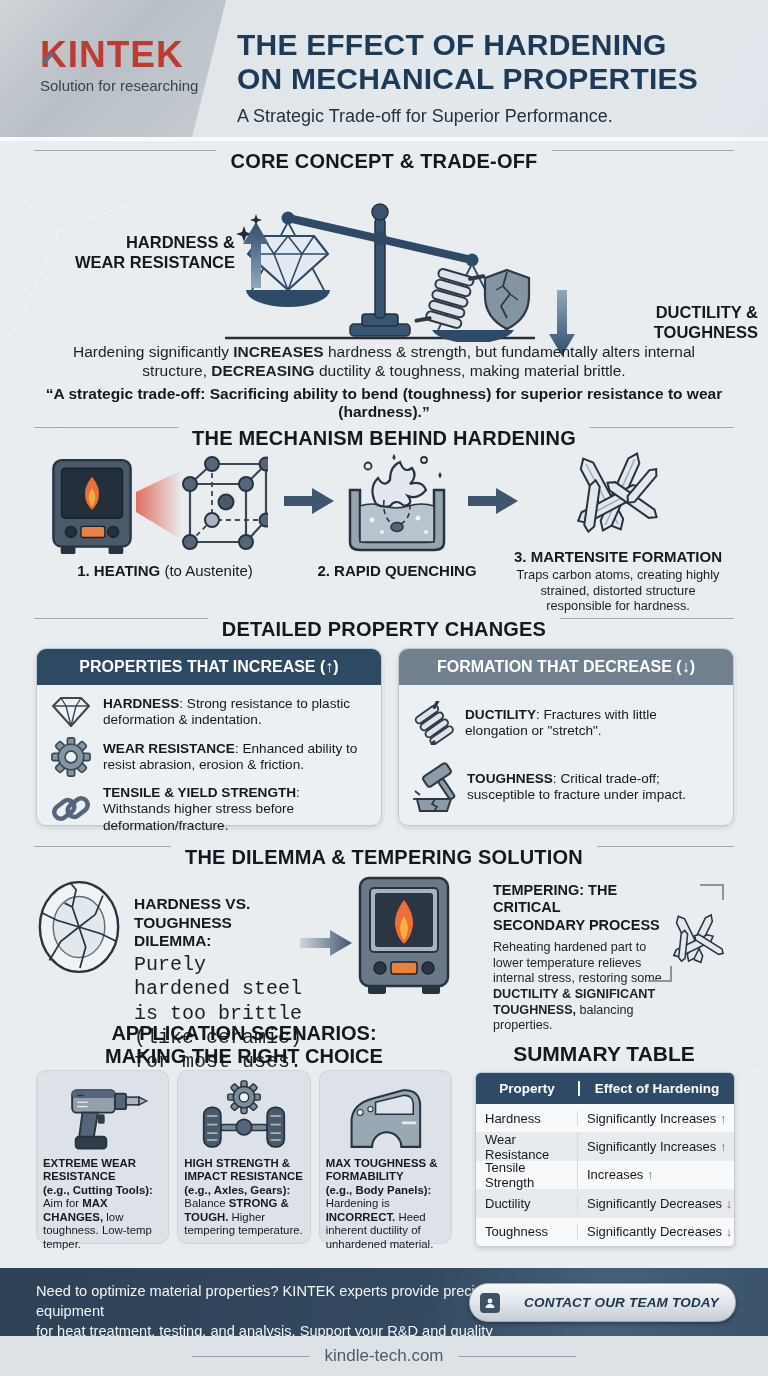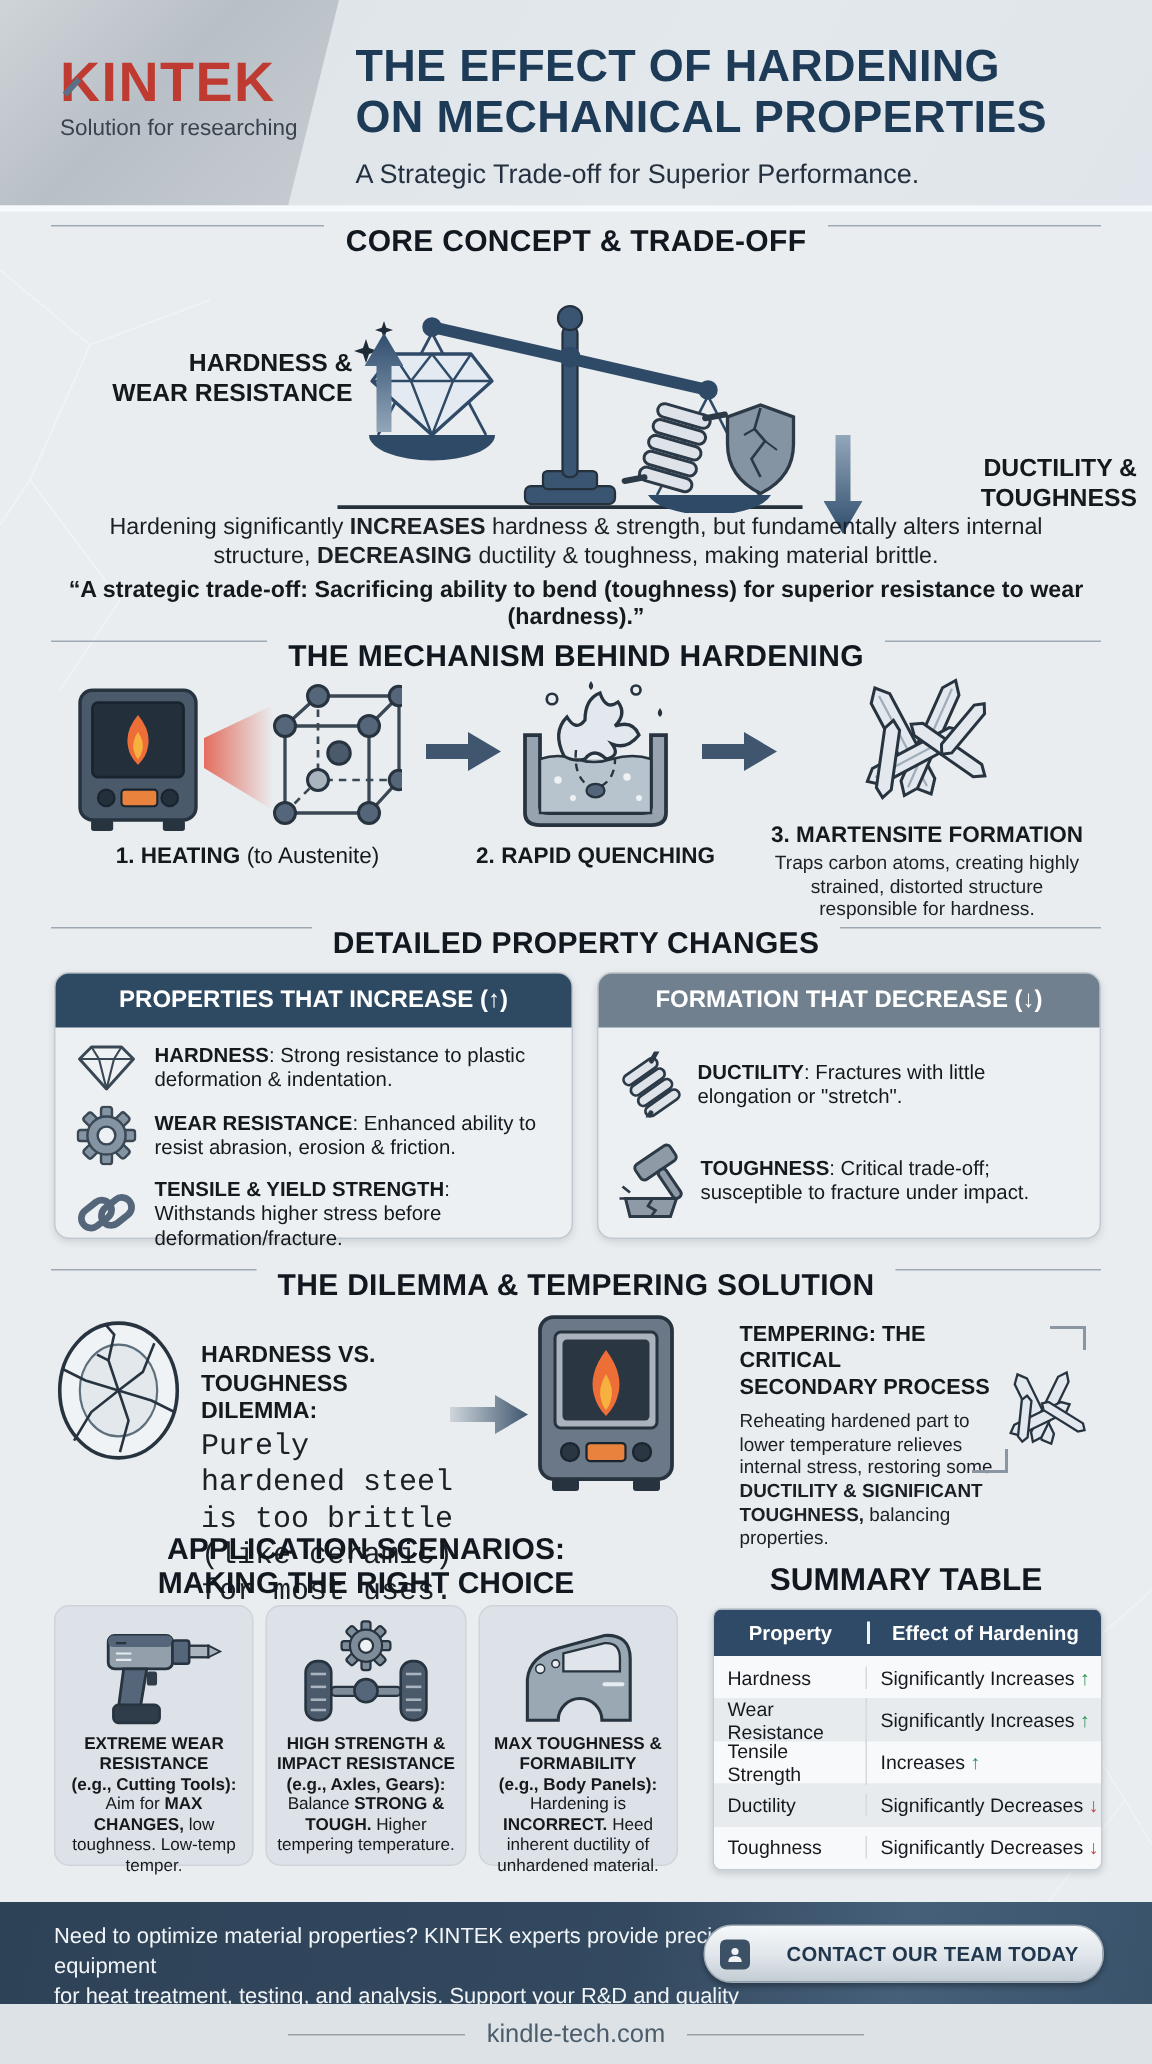--- a/index.html
+++ b/index.html
@@ -50,21 +50,21 @@
   .dil-left-title{font-size:15.5px;font-weight:bold;color:#15191e;line-height:1.2;}
   .dil-left-body{font-size:20px;color:#1a2026;line-height:1.22;margin-top:2px;font-family:Liberation Mono, monospace;}
   .dil-right-title{font-size:14.5px;font-weight:bold;color:#15191e;line-height:1.2;}
   .dil-right-body{font-size:12.6px;color:#1a2026;line-height:1.24;margin-top:6px;}
   .bracket{position:absolute;width:22px;height:14px;border-color:#8a97a3;border-style:solid;border-width:0;}
   .bracket.tr{border-top-width:2px;border-right-width:2px;}
   .bracket.br{border-bottom-width:2px;border-right-width:2px;}
 
   
   .cards{position:absolute;top:1070px;left:36px;width:416px;display:flex;gap:8px;}
-  .app-card{flex:1;background:#dde2e8;border:1px solid #cdd4da;border-radius:10px;height:174px;padding:8px 6px 6px 6px;box-sizing:border-box;text-align:center;}
+  .app-card{flex:1;background:#dde2e8;border:1px solid #cdd4da;border-radius:10px;height:174px;padding:8px 6px 6px 6px;box-sizing:border-box;text-align:left;}
   .app-icon{height:74px;display:flex;align-items:center;justify-content:center;}
   .app-text{font-size:11.4px;line-height:1.18;color:#15191e;margin-top:4px;}
   .app-text .t{font-weight:bold;}
 
   
   .sum-table{position:absolute;top:1072px;left:475px;width:258px;border-radius:6px;overflow:hidden;
     border:1px solid #c3cbd2;box-shadow:0 2px 5px rgba(40,55,70,.18);font-size:13px;color:#15191e;}
   .sum-row{display:flex;height:28.4px;align-items:center;background:#f7f9fa;}
   .sum-row.alt{background:#e7ebee;}
   .sum-row .c1{flex:0 0 102px;padding-left:9px;box-sizing:border-box;border-right:1px solid #d3d9de;}
@@ -74,21 +74,21 @@
   .sum-head .c2{flex:1;text-align:center;}
   .arr-up{color:#2f9653;font-weight:bold;}
   .arr-down{color:#c0453e;font-weight:bold;}
 
   
   .cta-band{position:absolute;top:1268px;left:0;width:768px;height:68px;
     background:linear-gradient(100deg,#2e4257 0%,#33495f 55%,#46607a 78%,#3a536b 100%);}
   .cta-text{position:absolute;top:13px;left:36px;width:500px;color:#f2f5f8;font-size:14.6px;line-height:1.38;}
   .cta-button{position:absolute;top:15px;right:32px;height:37px;border-radius:19px;display:flex;align-items:center;gap:24px;
     padding:0 16px 0 10px;background:linear-gradient(180deg,#f6f8fa 0%,#dfe5ea 55%,#c3ccd4 100%);
-    border:1px solid #9fabb5;box-shadow:0 2px 4px rgba(0,0,0,.35);cursor:pointer;}
+    border:1px solid #9fabb5;box-shadow:0 2px 4px rgba(0,0,0,.35);cursor:pointer;font-style:italic;}
   .cta-button .lbl{font-size:13.5px;font-weight:bold;color:#21374d;letter-spacing:.2px;white-space:nowrap;}
   .cta-icon{width:20px;height:20px;border-radius:4px;background:#3c5166;display:flex;align-items:center;justify-content:center;}
   .site-strip{position:absolute;top:1336px;left:0;width:768px;height:40px;background:#dde2e6;
     display:flex;align-items:center;justify-content:center;gap:14px;}
   .site-strip .rule{width:118px;height:1px;background:#97a2ac;}
   .site-strip .site{font-size:17px;color:#4b5c6b;}
 
   .mesh{position:absolute;pointer-events:none;opacity:.55;}
 </style>
 </head>

